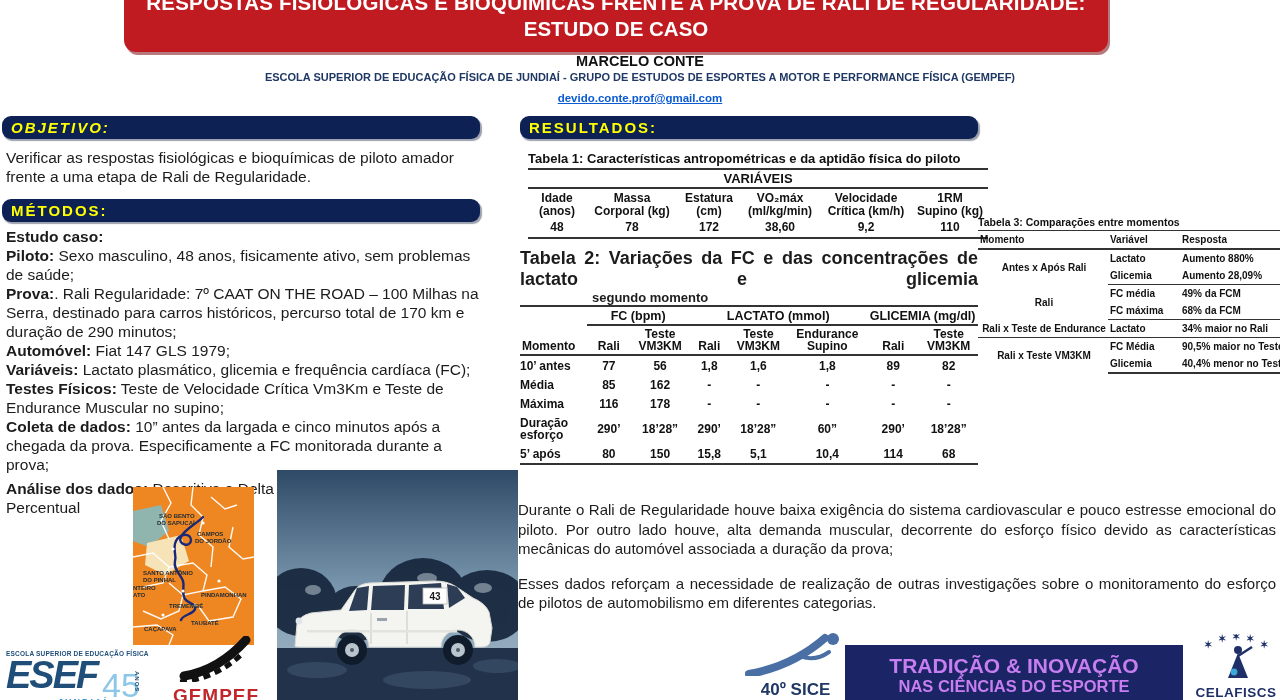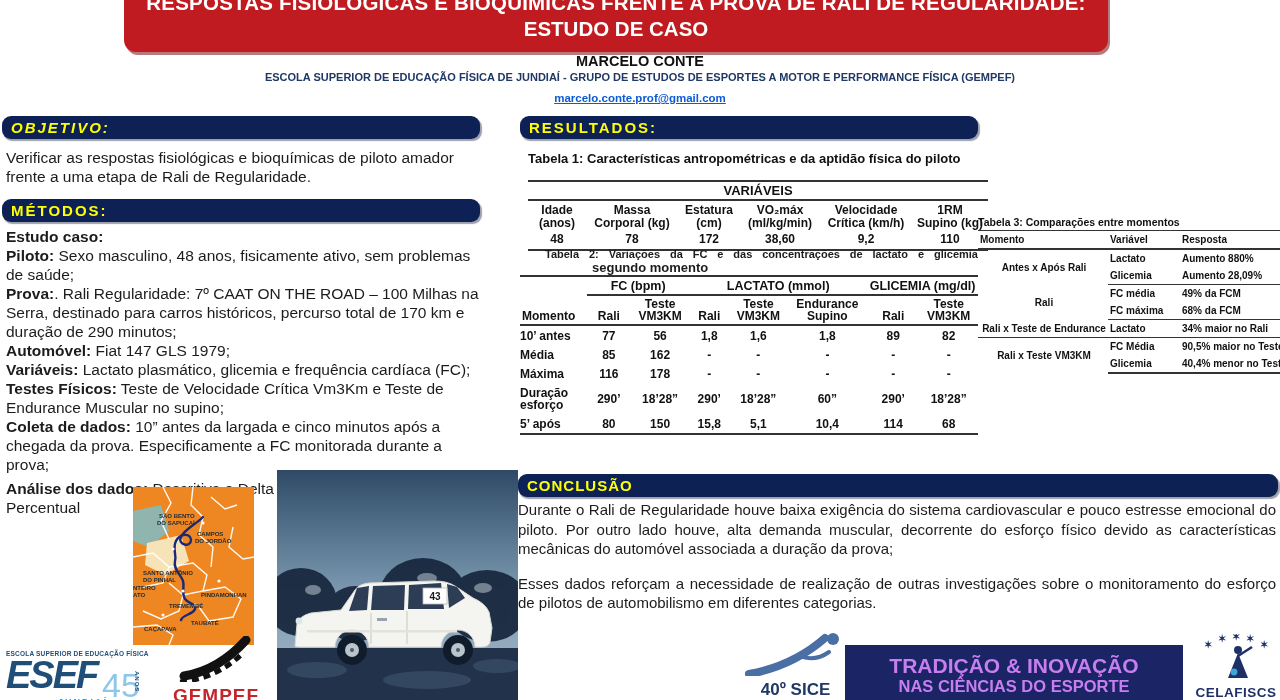--- a/index.html
+++ b/index.html
@@ -41,27 +41,27 @@
   .mlbl{position:absolute;font-size:6px;font-weight:bold;color:#232d36;line-height:7px;white-space:nowrap;margin-top:20px;}
   .mlbl.big{font-size:9px;color:#ffffff;line-height:10px;}
 
   
   .photo{position:absolute;left:277px;top:470px;width:241px;height:230px;overflow:hidden;}
 
   
   .tcaption{font-size:13px;font-weight:bold;color:#111;}
   .t1wrap{position:absolute;left:528px;top:151px;width:438px;}
   table.tb{border-collapse:collapse;table-layout:fixed;width:100%;font-weight:bold;color:#111;}
-  table.t1{font-size:12px;text-align:center;margin-top:14px;}
+  table.t1{font-size:12px;text-align:center;margin-top:2px;}
   .t1 .variaveis td{border-top:2px solid #333;border-bottom:2px solid #333;font-size:13px;padding:1px 0;}
   .t1 .heads td{padding:3px 0 1px;line-height:13px;}
   .t1 .vals td{padding:1px 0 3px;border-bottom:2.5px solid #333;}
 
   .t2wrap{position:absolute;left:520px;top:248px;width:458px;}
-  .t2cap1{font-size:11px;font-weight:bold;text-align:justify;text-align-last:justify;margin-left:25px;}
+  .t2cap1{font-size:18px;font-weight:bold;text-align:justify;text-align-last:justify;}
   .t2cap2{font-size:13px;font-weight:bold;margin-left:72px;}
   table.t2{font-size:12px;text-align:center;border-top:2px solid #333;margin-top:0;}
   .t2 .groups td.grp{border-bottom:2px solid #333;font-size:12.5px;padding:2px 0 1px;}
   .t2 .subs td{border-bottom:2px solid #333;vertical-align:bottom;padding:2px 0;line-height:12px;}
   .t2 .subs td.mom,.t2 td.rowlab{text-align:left;padding-left:2px;}
   .t2 tr.data td{padding:4px 0 3px;line-height:12px;}
   .t2 tr.last td{border-bottom:2.5px solid #333;}
 
   .t3wrap{position:absolute;left:978px;top:216px;width:302px;}
   .t3wrap .tcaption{font-size:10.5px;}
@@ -102,21 +102,21 @@
 
 <div id="poster">
 
   <div class="banner">
     <span class="l1">RESPOSTAS FISIOLÓGICAS E BIOQUÍMICAS FRENTE A PROVA DE RALI DE REGULARIDADE:</span>
     <span class="l2">ESTUDO DE CASO</span>
   </div>
   <div class="author">MARCELO CONTE</div>
   <div class="affil">ESCOLA SUPERIOR DE EDUCAÇÃO FÍSICA DE JUNDIAÍ - GRUPO DE ESTUDOS DE ESPORTES A MOTOR E PERFORMANCE FÍSICA (GEMPEF)</div>
   <div class="email-row">
-    <a href="#">marcelo.conte.prof@gmail.com</a>
+    <a href="#">devido.conte.prof@gmail.com</a>
   </div>
 
   <div class="shdr" id="hdr-objetivo">OBJETIVO:</div>
   <div class="obj-text">Verificar as respostas fisiológicas e bioquímicas de piloto amador frente a uma etapa de Rali de Regularidade.</div>
 
   <div class="shdr" id="hdr-metodos">MÉTODOS:</div>
   <div class="methods">
     <div class="mline"><b>Estudo caso:</b><span></span></div>
     <div class="mline"><b>Piloto:</b><span> Sexo masculino, 48 anos, fisicamente ativo,  sem problemas de saúde;</span></div>
     <div class="mline"><b>Prova:</b><span>. Rali Regularidade: 7º CAAT ON THE ROAD – 100 Milhas na Serra, destinado para carros históricos, percurso total de 170 km e duração de 290 minutos;</span></div>
@@ -405,21 +405,20 @@
         <td>90,5% maior no Teste</td>
       </tr>
       <tr class="tend">
         <td>Glicemia</td>
         <td>40,4% menor no Teste</td>
       </tr>
     </tbody>
       </table>
   </div>
 
-  <div class="shdr" id="hdr-conclusao">CONCLUSÃO</div>
   <div class="conc">
     <p>Durante o Rali de Regularidade houve baixa exigência do sistema cardiovascular e pouco estresse emocional do piloto. Por outro lado houve, alta demanda muscular, decorrente do esforço físico devido as características mecânicas do automóvel associada a duração da prova;</p>
     <p>Esses dados reforçam a necessidade de realização de outras investigações sobre o monitoramento do esforço de pilotos de automobilismo em diferentes categorias.</p>
   </div>
 
   <div class="esef">
     <div class="esef-top">ESCOLA SUPERIOR DE EDUCAÇÃO FÍSICA</div>
     <div class="esef-main">
       <span class="esef-name">ESEF</span>
       <span class="esef-anniv">45</span>

